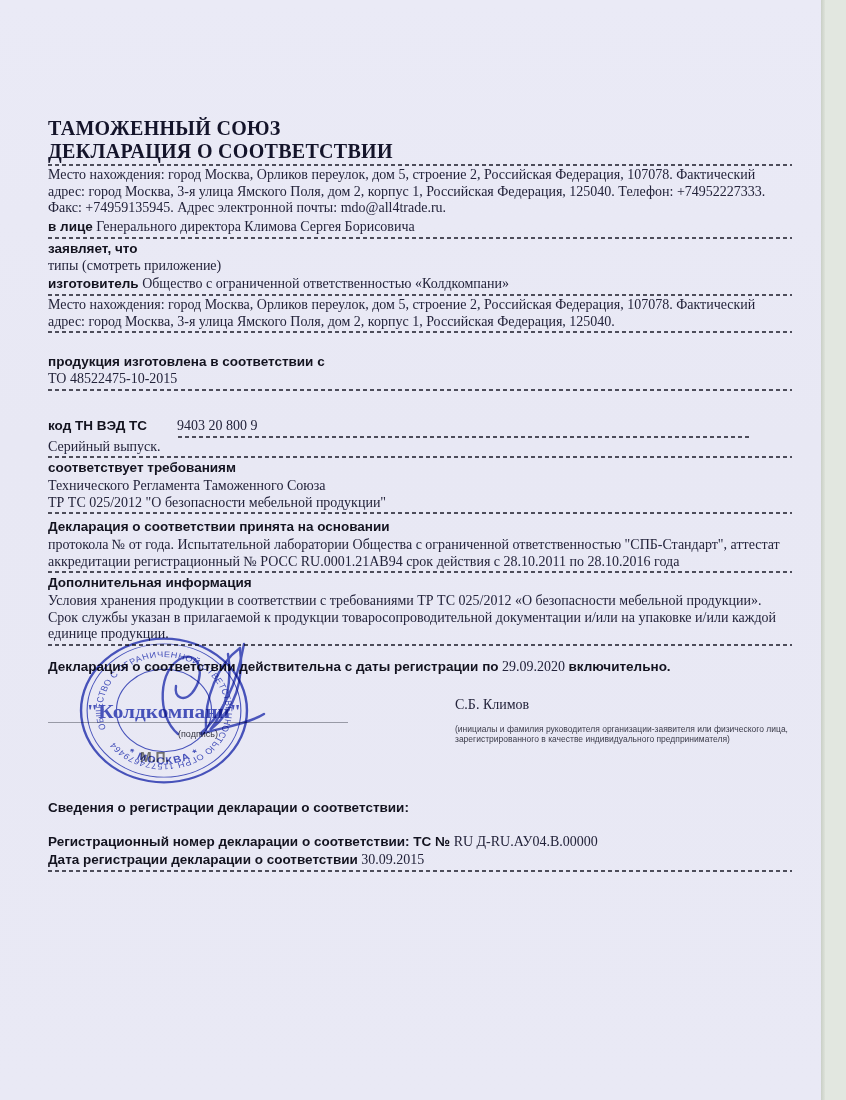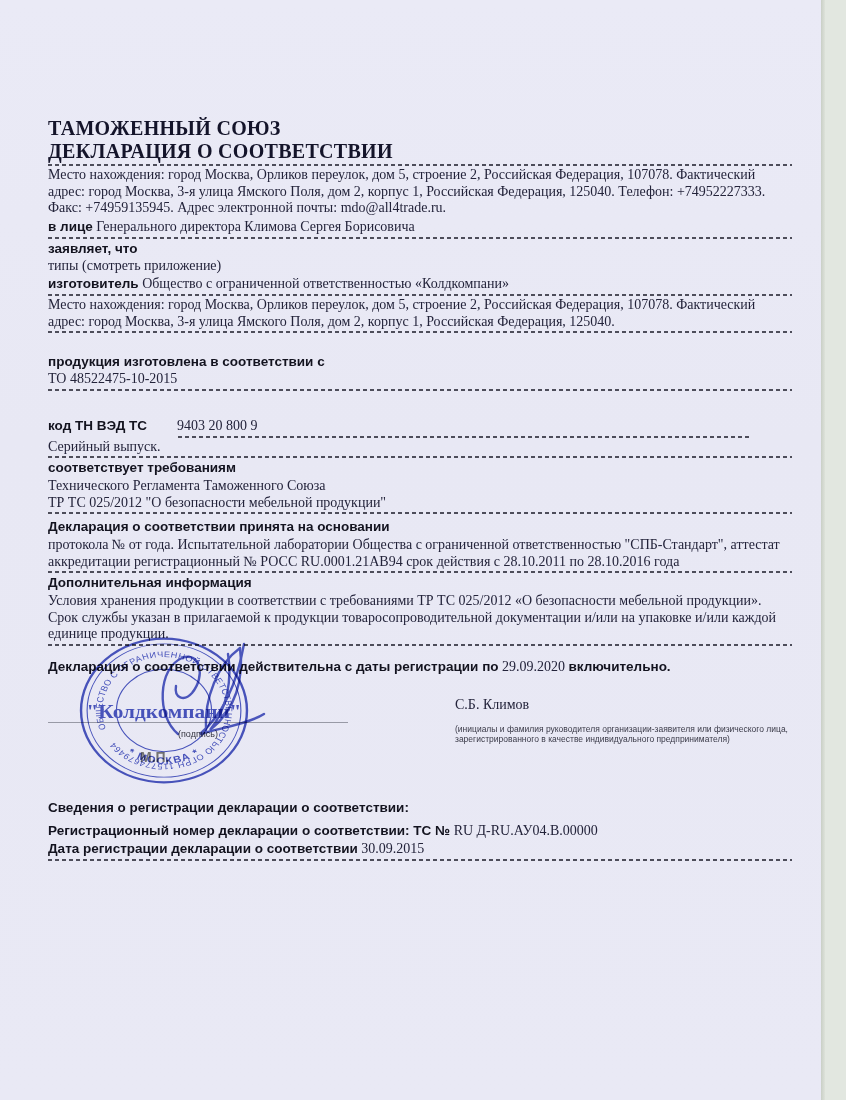--- a/index.html
+++ b/index.html
@@ -50,21 +50,21 @@
   }
   .signer-name{position:absolute;left:407px;top:11px;font-size:14px;}
   .signer-caption{
     position:absolute;left:407px;top:38px;width:335px;
     font-family:"Liberation Sans",sans-serif;font-size:8.5px;line-height:10.5px;color:#3a3a48;
   }
   .mp{position:absolute;left:92px;top:63px;font-family:"Liberation Sans",sans-serif;font-weight:bold;font-size:14px;color:#737373;}
   .stamp-svg{position:absolute;left:30px;top:-50px;width:172px;height:149px;mix-blend-mode:multiply;opacity:.9;}
   .autograph-svg{position:absolute;left:100px;top:-48px;width:168px;height:102px;mix-blend-mode:multiply;opacity:.88;}
   .reg-head{margin-top:1px;}
-  .reg-num{margin-top:5px;}
+  .reg-num{margin-top:16px;}
 </style>
 </head>
 <body>
 
 <div class="paper"></div>
 <div class="paper-edge"></div>
 
 <div class="doc">
 
   <div class="title">

